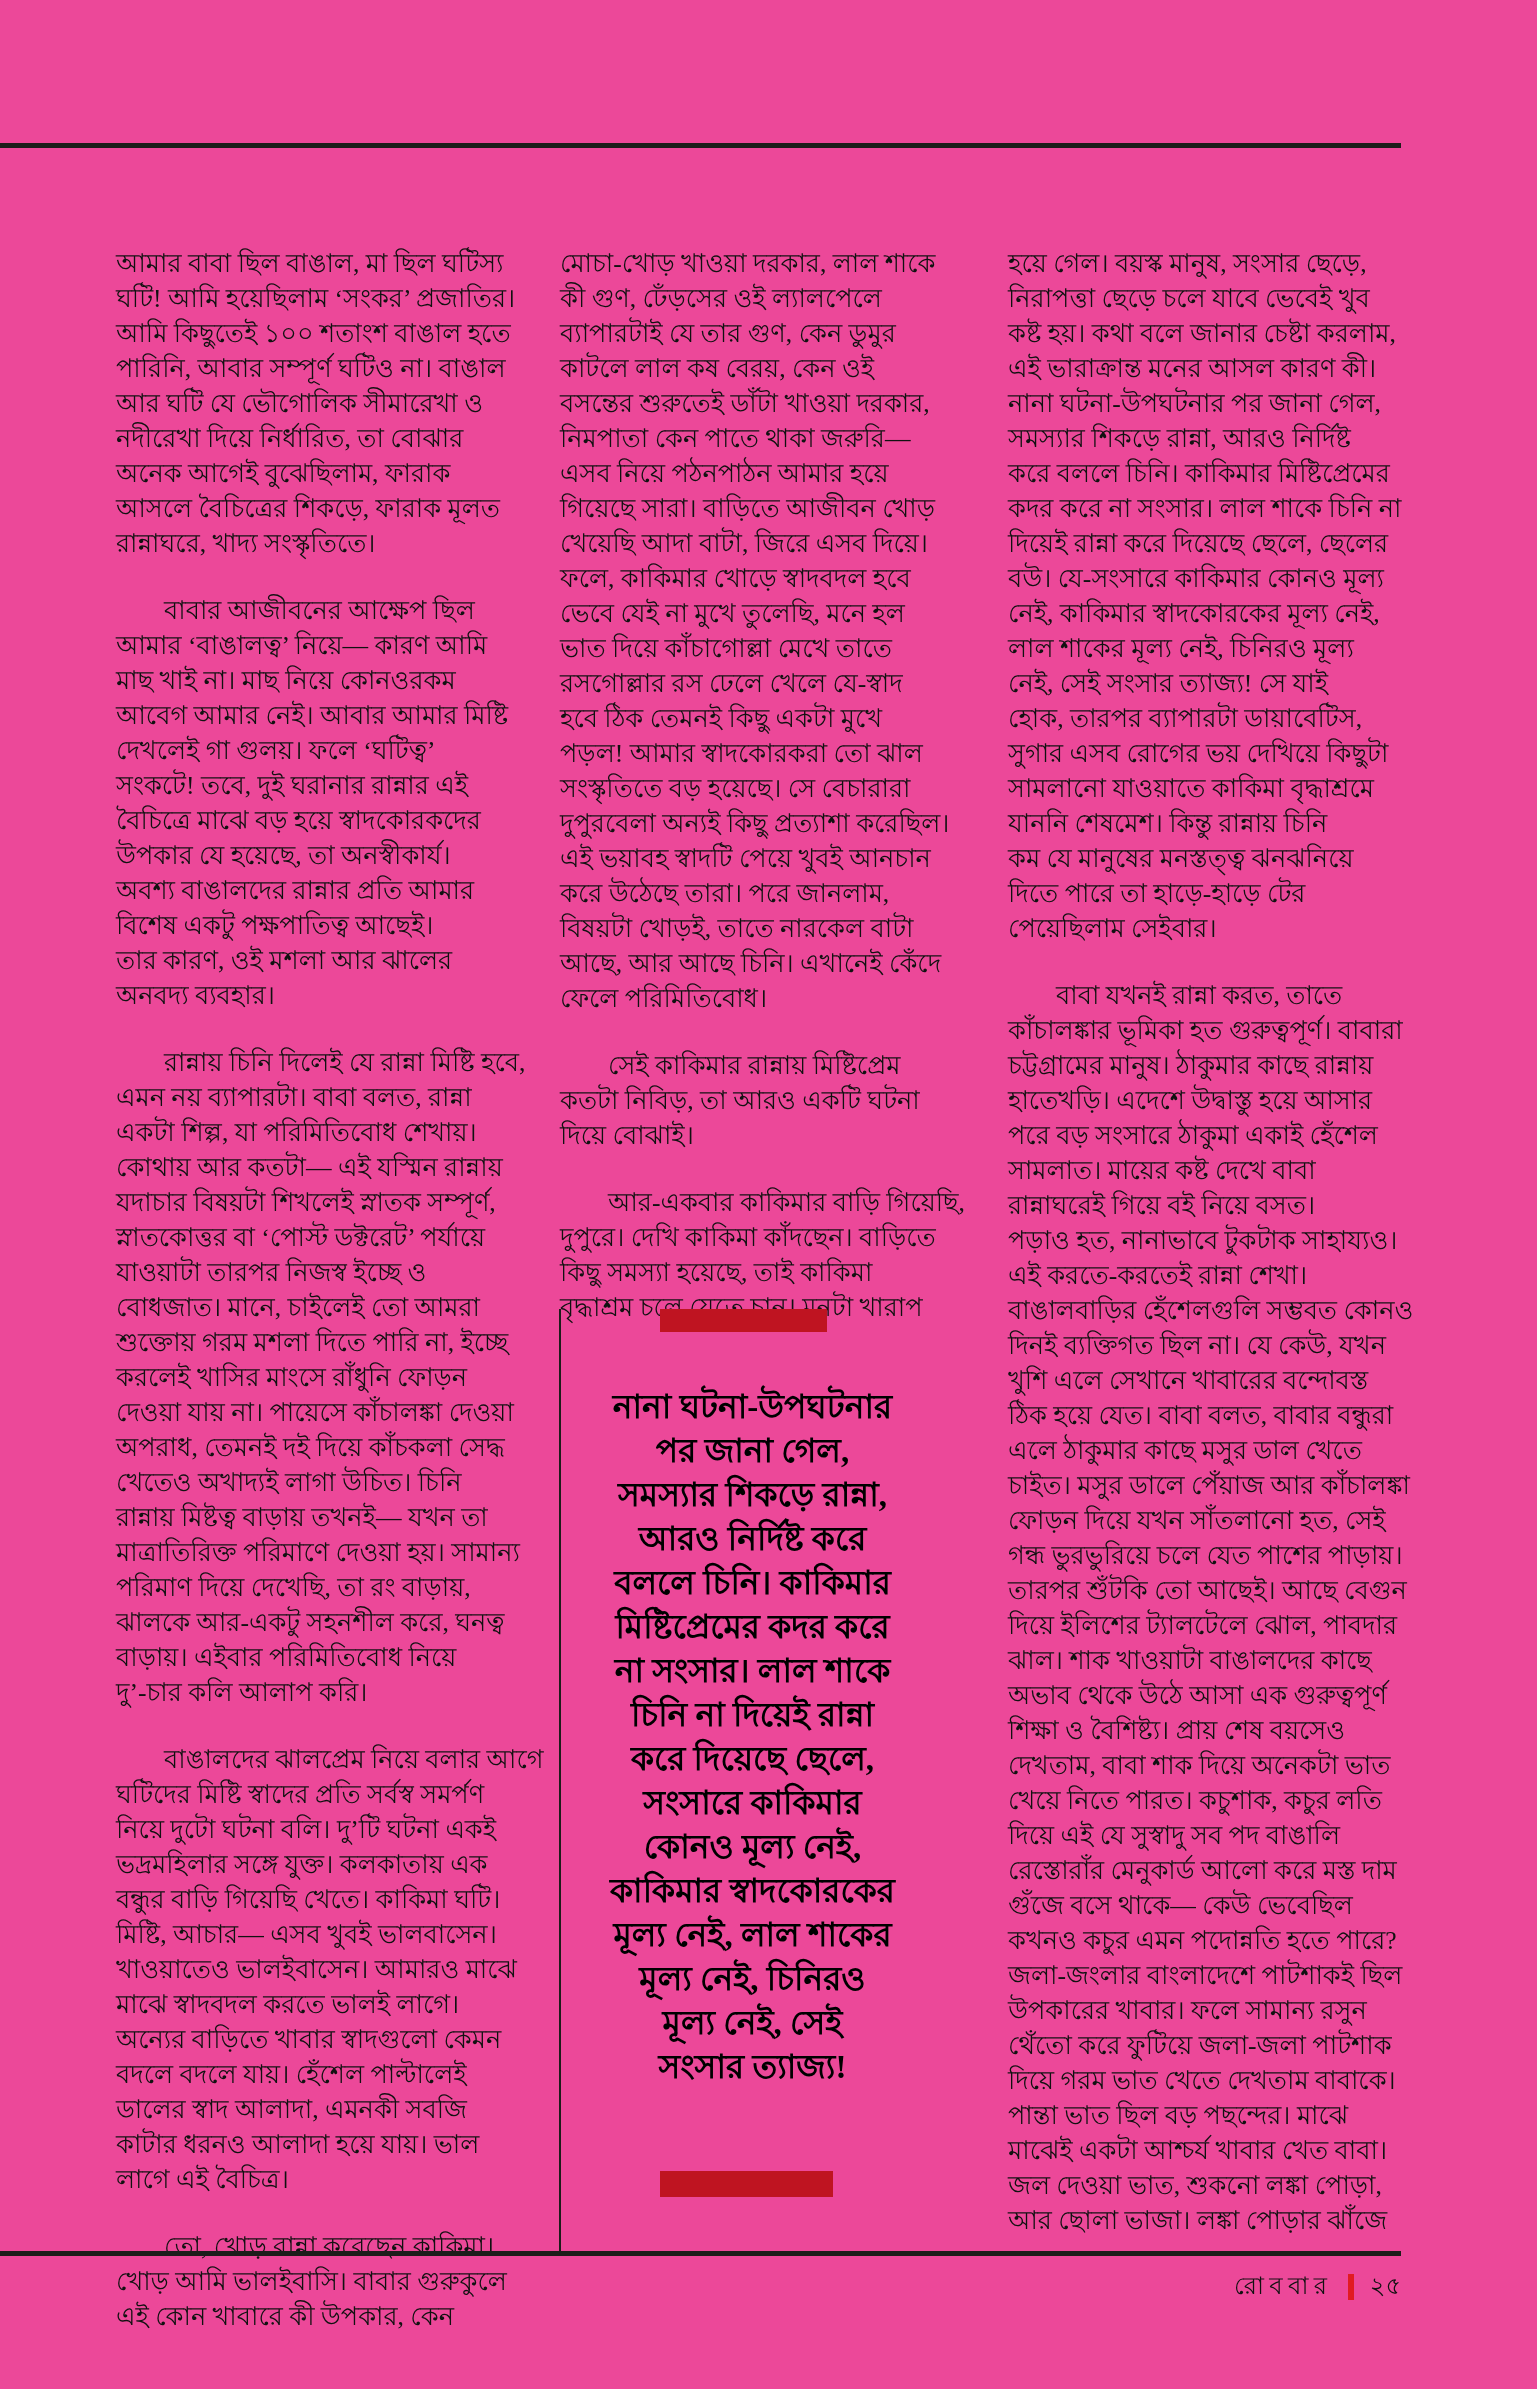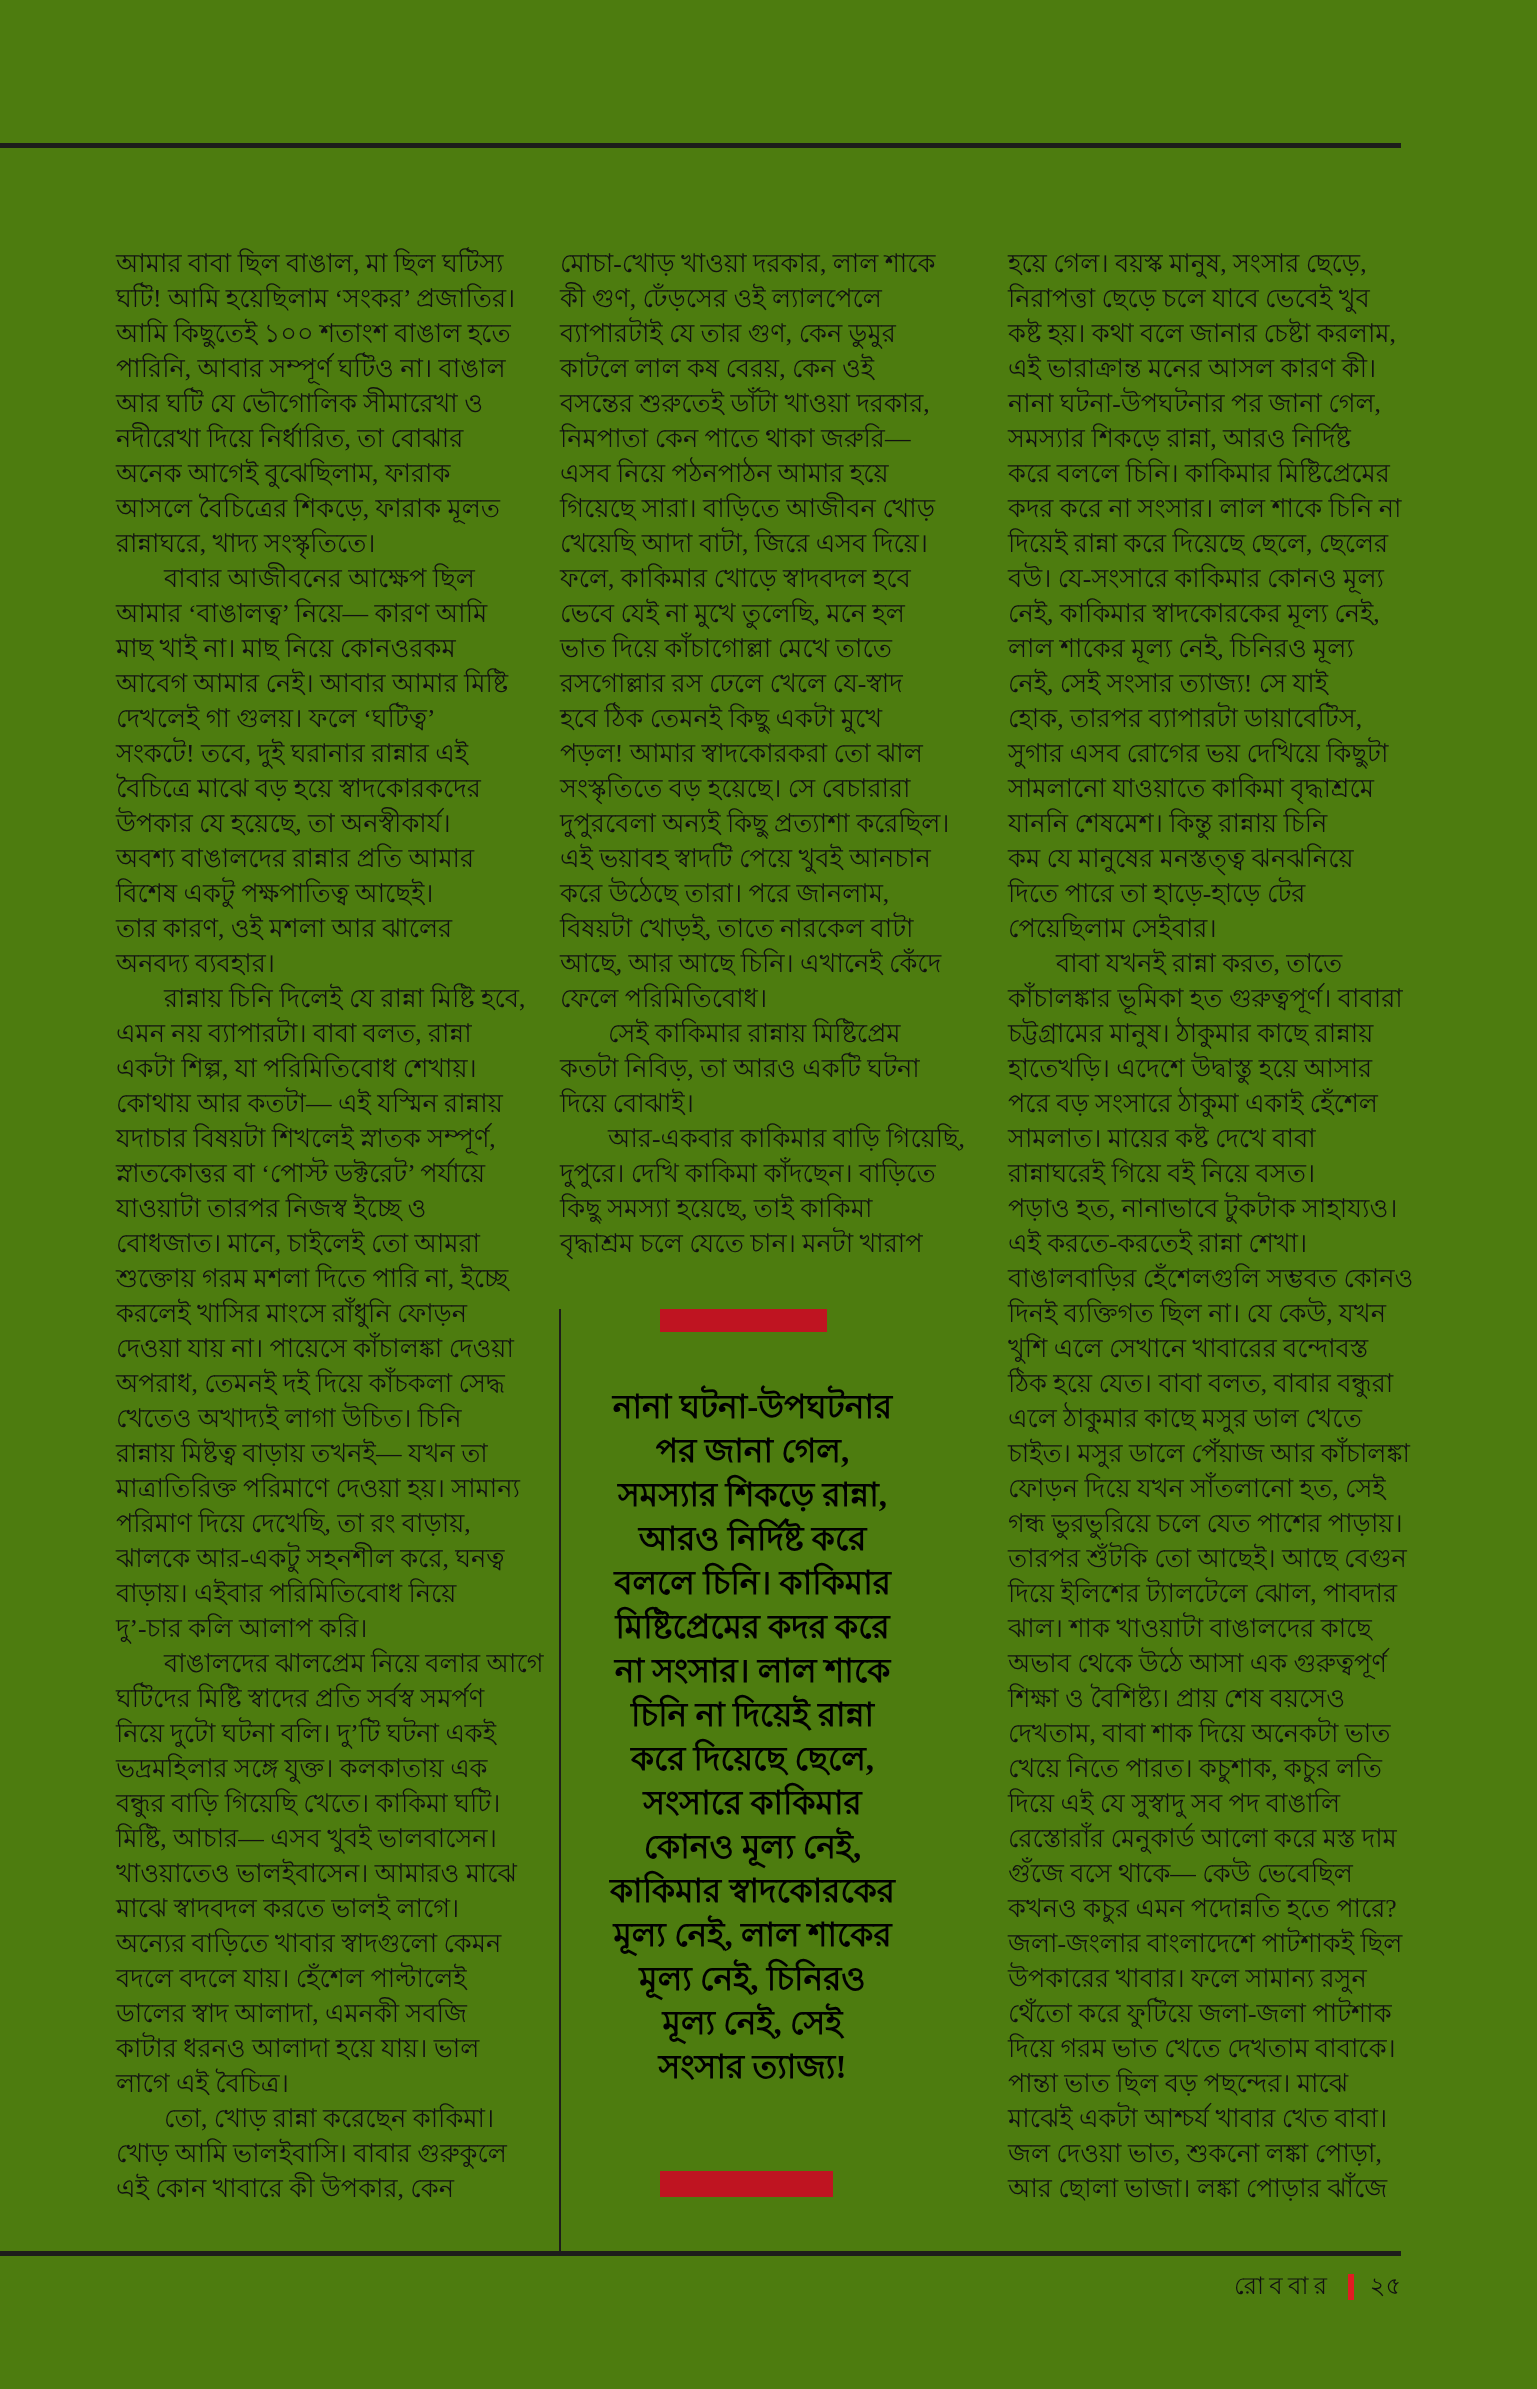--- a/index.html
+++ b/index.html
@@ -3,27 +3,27 @@
 <meta charset="utf-8">
 <style>
   html,body{margin:0;padding:0;background:#ffffff;}
   body{
     position:relative;
     width:1538px;height:2389px;
     font-family:"Liberation Serif","DejaVu Serif",serif;
     color:#111111;
     overflow:hidden;
   }
-  .page{position:absolute;inset:0;background:#4d7c0f;}
+  .page{position:absolute;inset:0;background:#ec4899;}
   .rule{position:absolute;left:0;width:1401px;background:#1d1d1b;}
   .rule.top{top:143px;height:4.7px;}
   .rule.bottom{top:2251px;height:5.4px;}
   .col{position:absolute;top:246px;font-size:25.6px;}
   .tline{height:35px;line-height:35px;white-space:nowrap;}
-  .tline.indent{padding-left:48px;}
+  .tline.indent{padding-left:48px;margin-top:32px;}
   .col1{left:116px;width:384px;}
   .col2{left:560px;width:385px;}
   .col3{left:1008px;width:395px;}
   .qbar{position:absolute;}
   .qbar1{left:660px;top:1309px;width:167px;height:23px;}
   .qbar2{left:660px;top:2171px;width:173px;height:25.6px;}
   .vline{position:absolute;left:559px;top:1309px;width:2.3px;height:942px;background:#1d1d1b;}
   .quote{
     position:absolute;left:560px;top:1373px;width:385px;
     text-align:center;font-weight:bold;font-size:33px;color:#000000;margin-top:12px;

